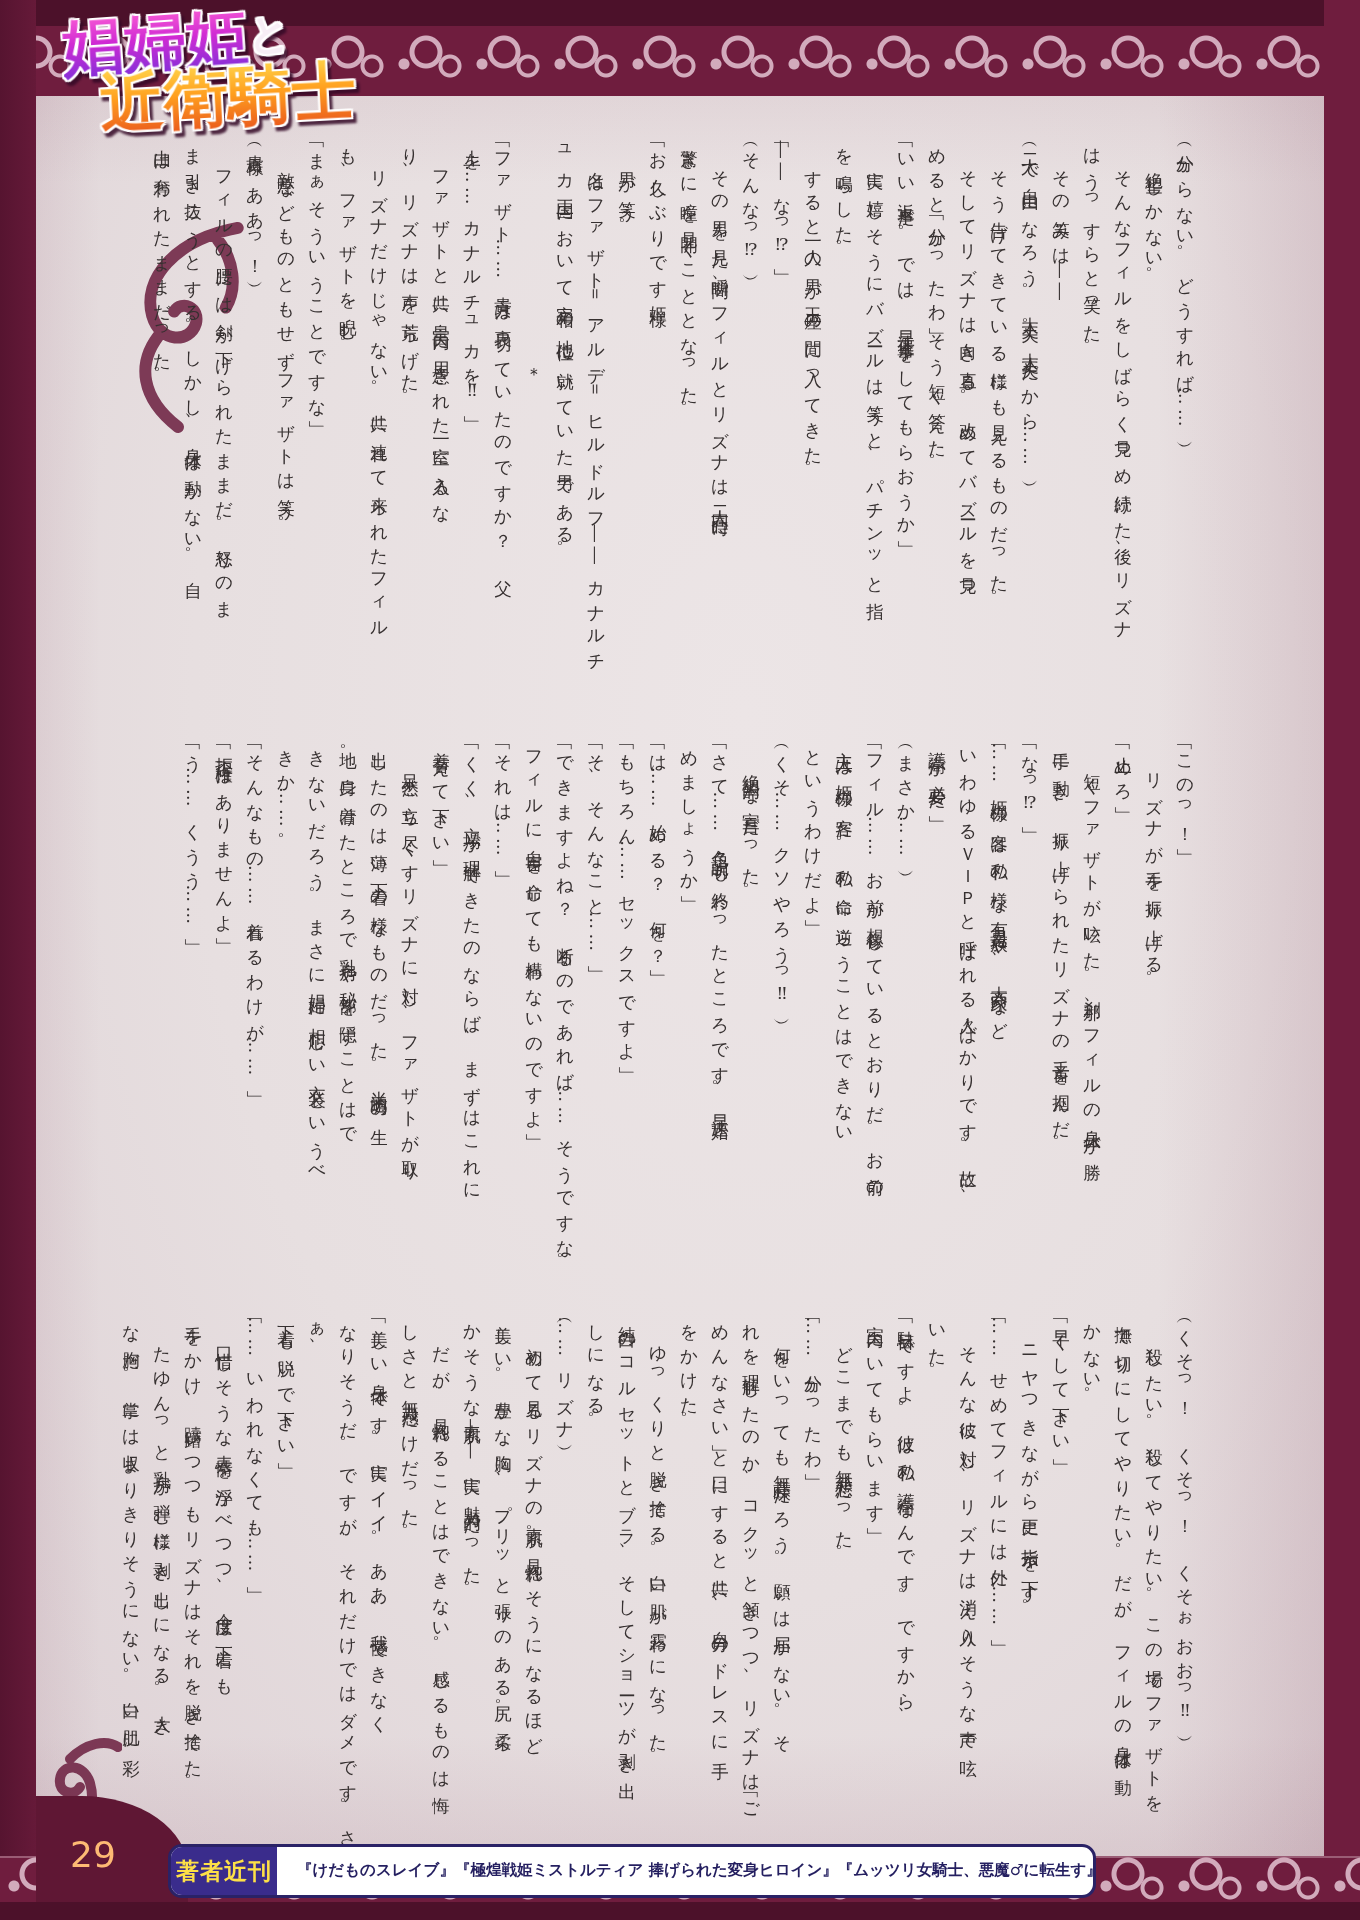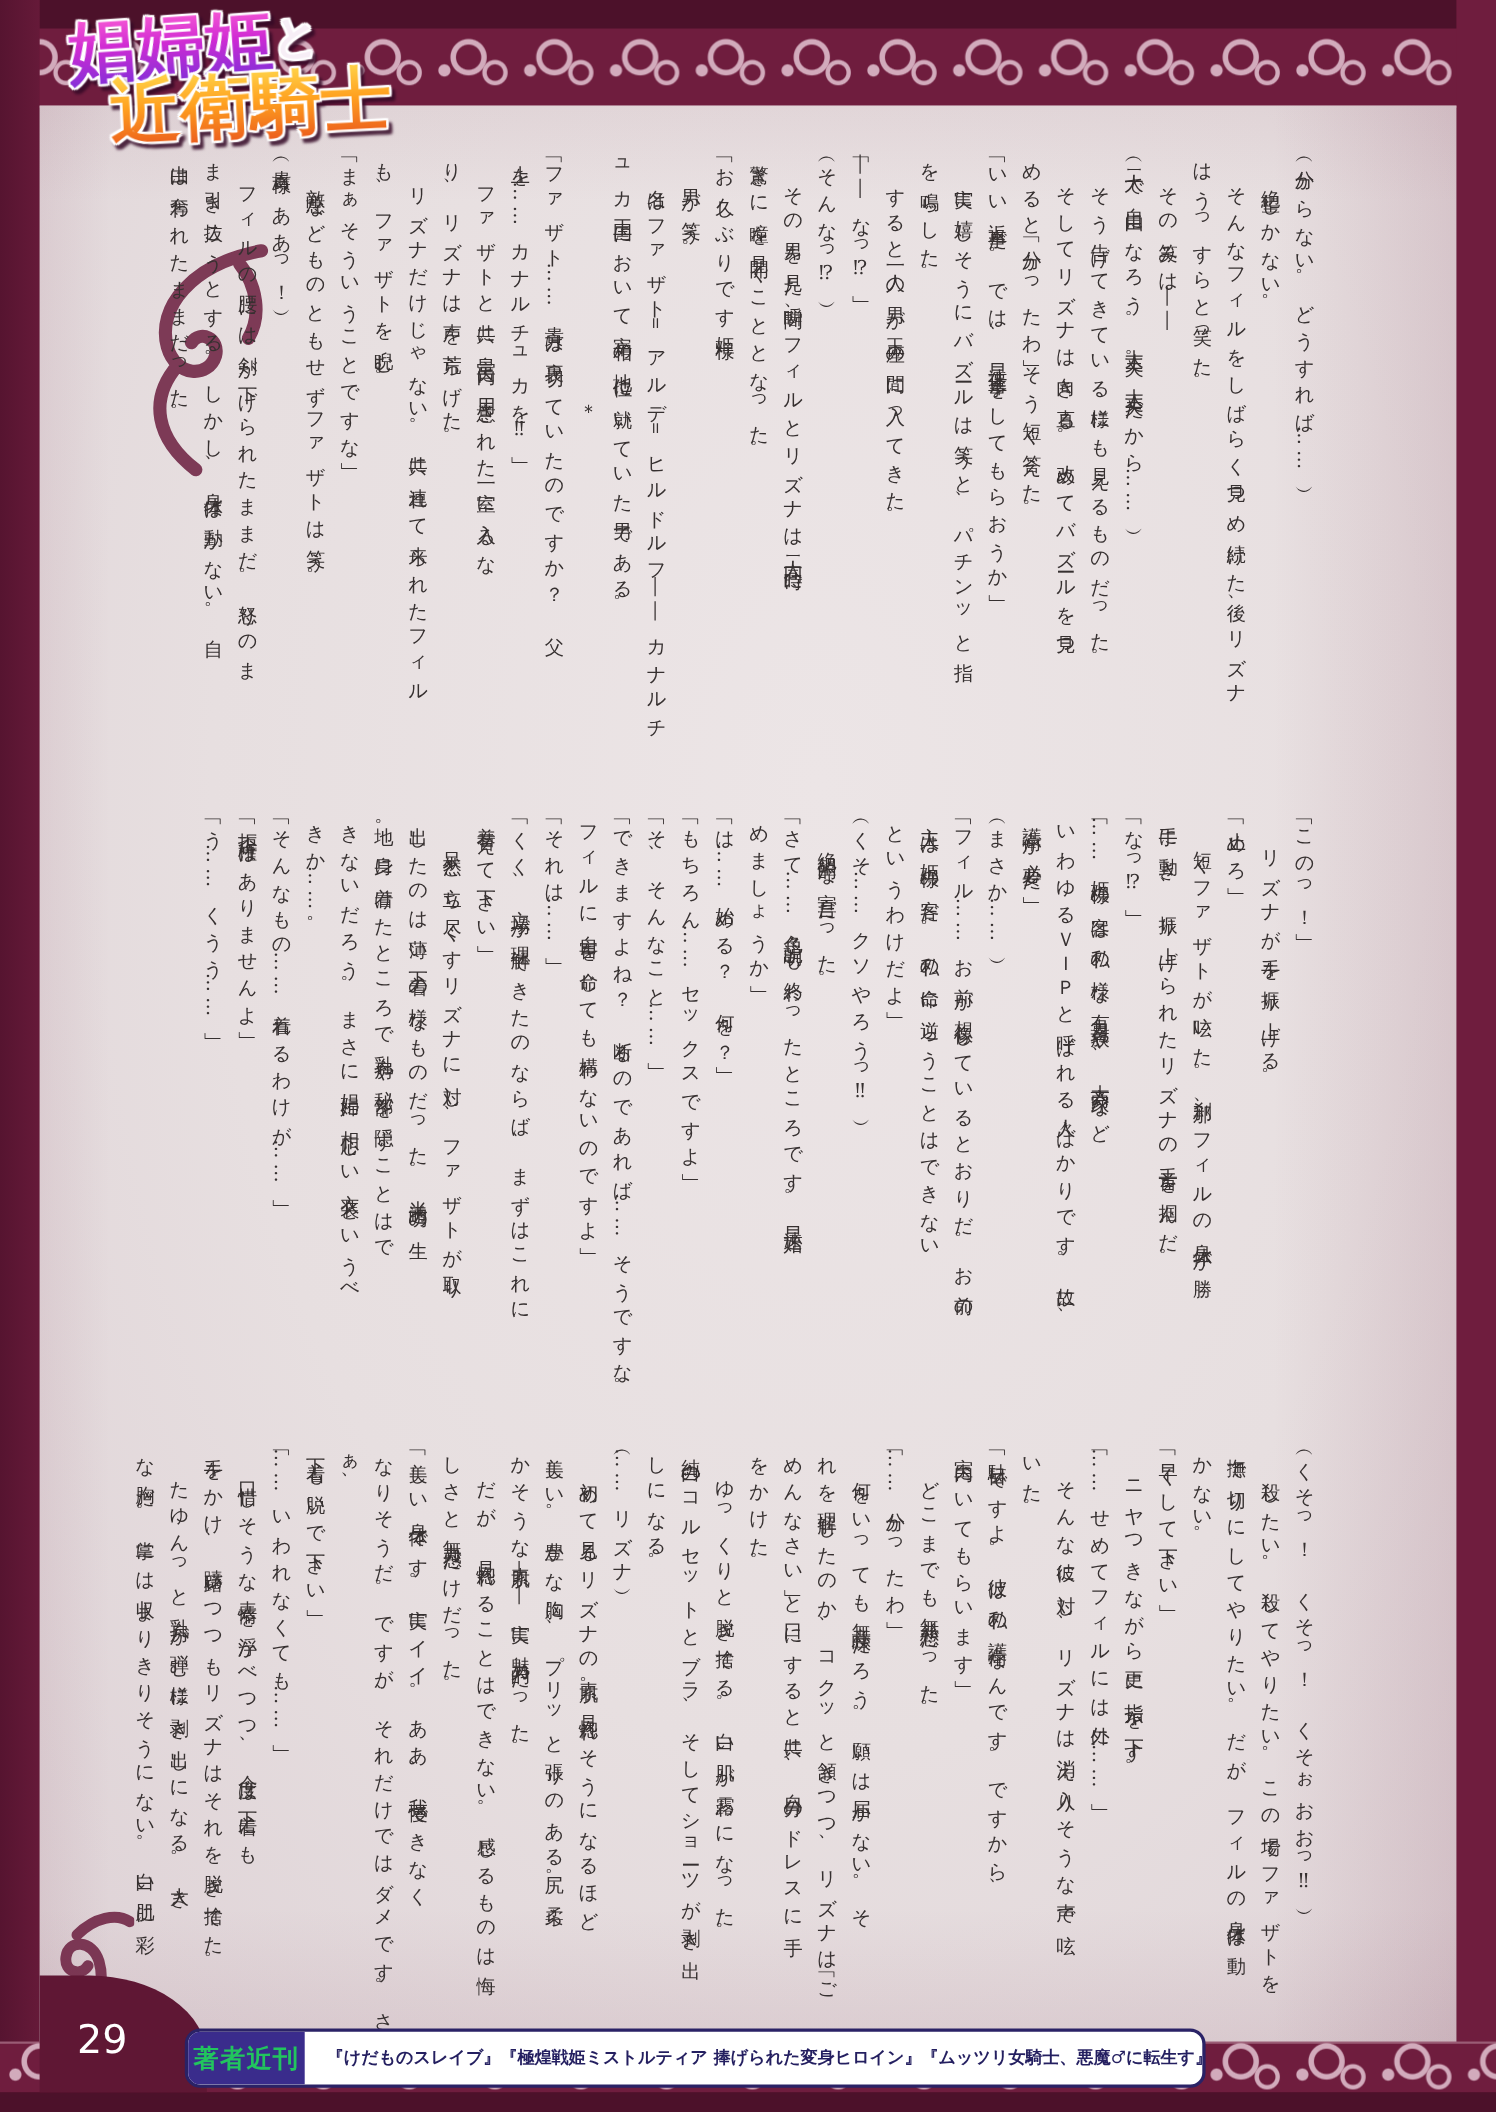--- a/index.html
+++ b/index.html
@@ -75,29 +75,29 @@
   .logo-line2{margin-top:-4px;margin-left:34px;transform:rotate(1deg);}
   .logo-grad-orange{
     font-size:64px;
     background:linear-gradient(180deg,#ffd84d 0%,#ffa01f 45%,#e8531c 100%);
     -webkit-background-clip:text;background-clip:text;color:transparent;
   }
   
   .corner-bl{position:absolute;left:36px;top:1796px;width:152px;height:106px;background:#5f1734;border-radius:0 70% 0 0;z-index:4;}
   .page-number{
     position:absolute;left:70px;top:1834px;z-index:6;
-    font-size:36px;color:#ffffff;font-family:"DejaVu Sans","Liberation Sans",sans-serif;
+    font-size:36px;color:#fdba74;font-family:"DejaVu Sans","Liberation Sans",sans-serif;
   }
   .pub-bar{
     position:absolute;left:168px;top:1844px;width:928px;height:54px;z-index:7;
     box-sizing:border-box;background:#ffffff;border:3px solid #2a2266;border-radius:14px;
     display:flex;align-items:stretch;overflow:hidden;
   }
   .pub-label{
-    width:106px;flex:0 0 106px;background:#3a2c8c;color:#22c55e;
+    width:106px;flex:0 0 106px;background:#3a2c8c;color:#fde047;
     display:flex;align-items:center;justify-content:center;
     font-family:"DejaVu Sans","Liberation Sans",sans-serif;font-weight:bold;font-size:23px;letter-spacing:1px;
   }
   .pub-titles{
     flex:1;display:flex;flex-direction:column;justify-content:center;
     padding:0 20px;color:#241f60;font-size:15.5px;line-height:1.4;
     font-family:"DejaVu Sans","Liberation Sans",sans-serif;font-weight:bold;white-space:nowrap;
   }
   .pub-badge{
     display:flex;align-items:center;padding:0 16px 0 2px;

